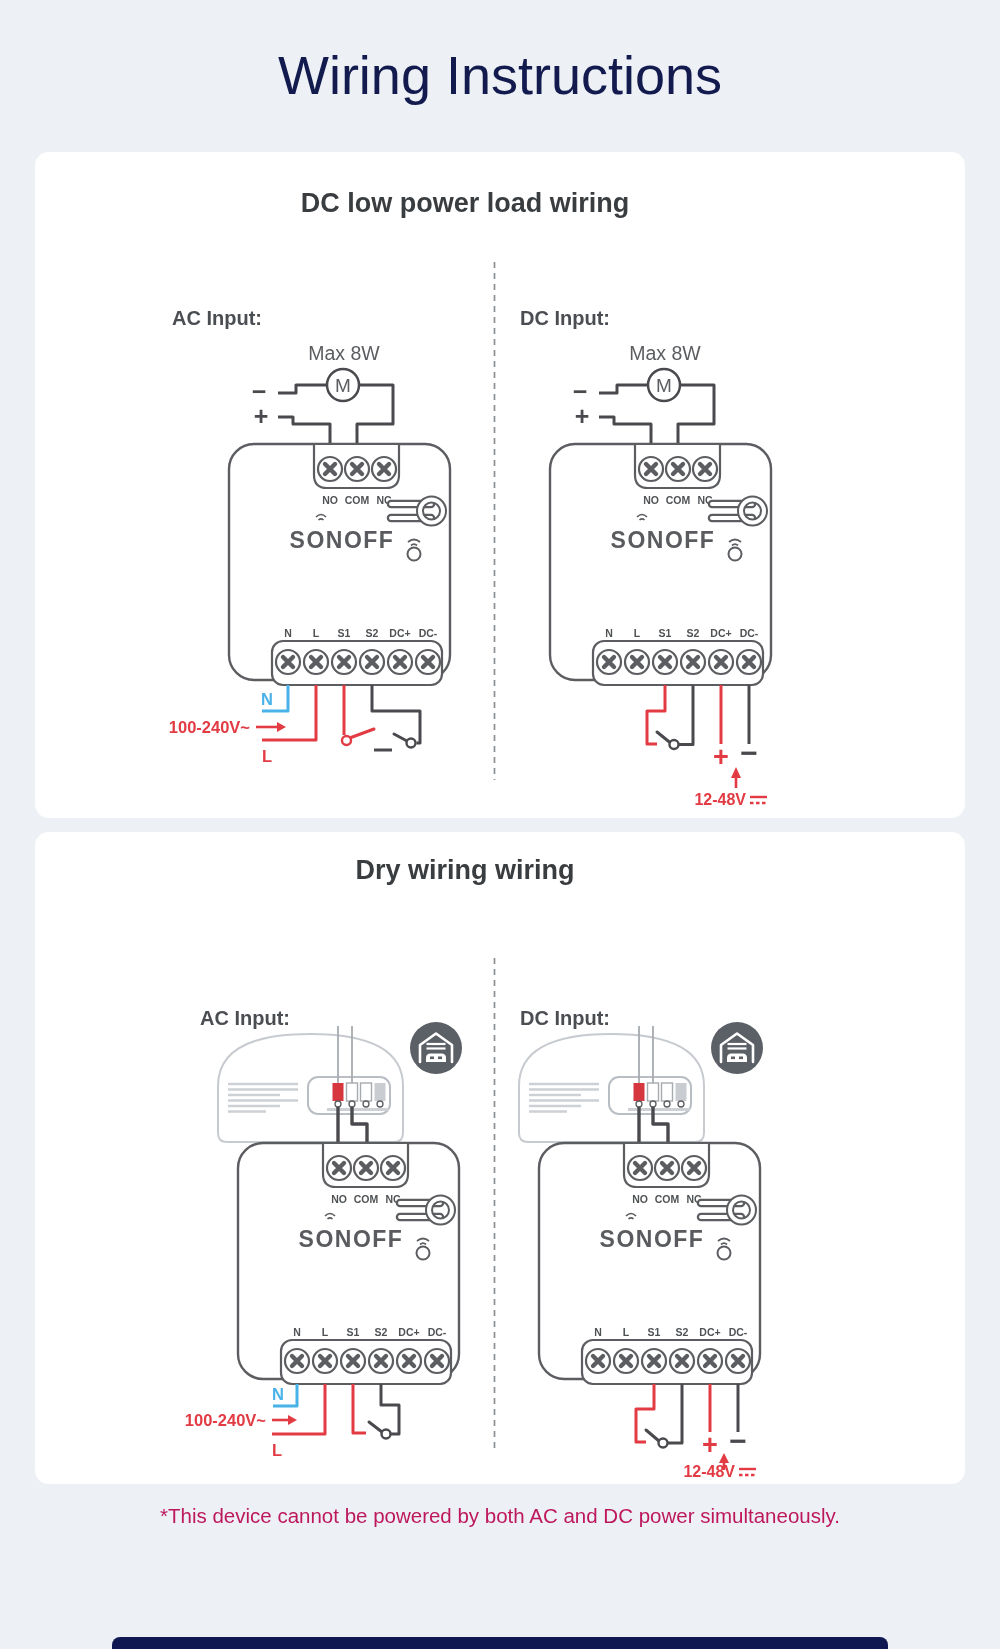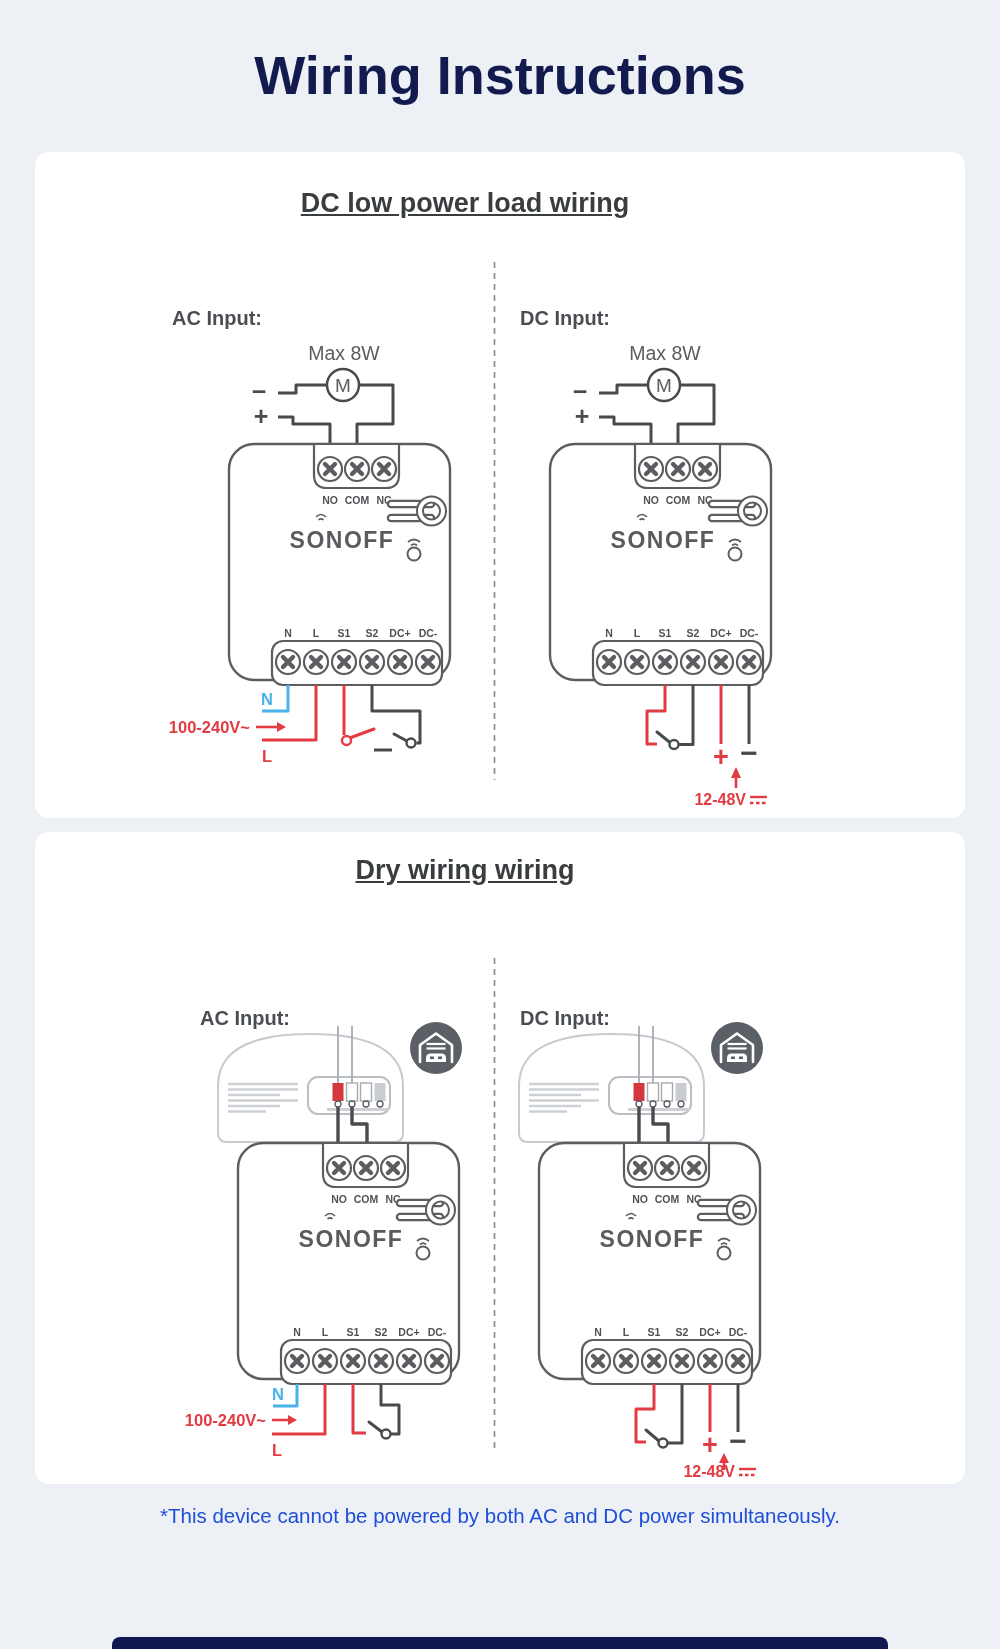--- a/index.html
+++ b/index.html
@@ -3,35 +3,35 @@
 <meta charset="utf-8">
 <style>
   html,body{margin:0;padding:0;}
   body{
     width:1000px;height:1649px;position:relative;overflow:hidden;
     background:#edf1f6;
     font-family:"Liberation Sans",sans-serif;
   }
   .page-title{
     position:absolute;top:44px;left:0;width:1000px;text-align:center;
-    font-size:54px;font-weight:700;color:#121a4e;letter-spacing:0;
+    font-size:54px;font-weight:400;color:#121a4e;letter-spacing:0;
   }
   .card{
     position:absolute;left:35px;width:930px;background:#ffffff;border-radius:14px;
   }
   .card1{top:152px;height:666px;}
   .card2{top:832px;height:652px;}
   .card-title{
     position:absolute;left:0;width:930px;text-align:center;
-    font-size:27px;font-weight:700;color:#3a3d40;text-decoration:underline;
+    font-size:27px;font-weight:700;color:#3a3d40;
   }
   .layer{position:absolute;left:0;top:0;}
   .footnote{
     position:absolute;top:1504px;left:0;width:1000px;text-align:center;
-    font-size:20.5px;font-weight:500;color:#1d4ed8;
+    font-size:20.5px;font-weight:500;color:#be185d;
   }
   .bottom-banner{
     position:absolute;left:112px;top:1637px;width:776px;height:12px;
     background:#0f1850;border-radius:8px 8px 0 0;
   }
   
   .divider{stroke:#8a8f94;stroke-width:1.7;stroke-dasharray:6 5;}
   .dev-body{fill:#fff;stroke:#5b5d60;stroke-width:2.4;}
   .dev-block{fill:#fff;stroke:#5b5d60;stroke-width:2.2;}
   .wd{stroke:#4a4a4e;stroke-width:3;fill:none;stroke-linejoin:round;}

